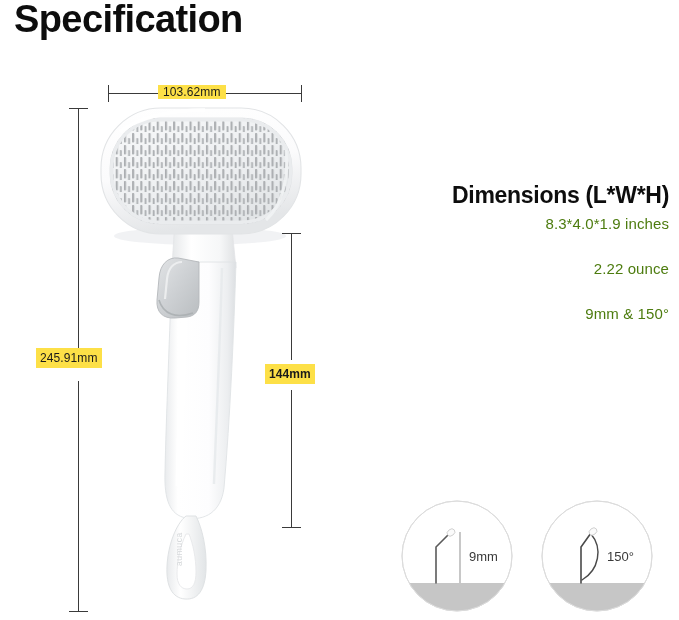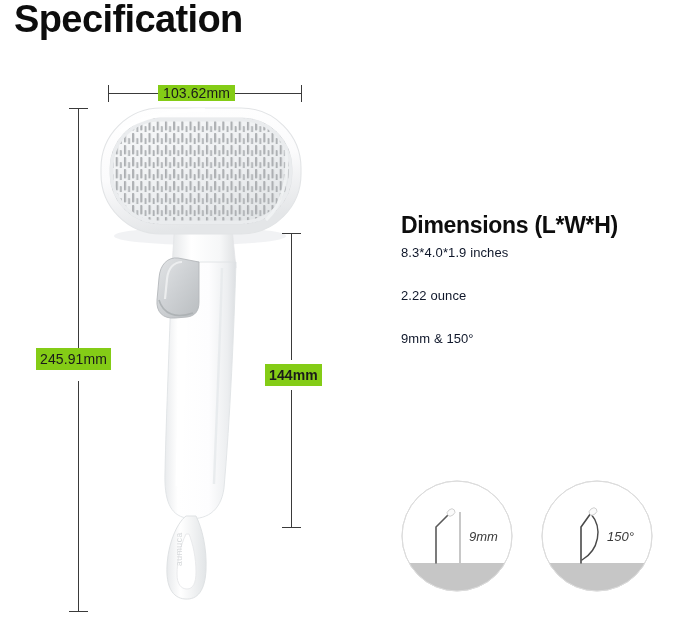--- a/index.html
+++ b/index.html
@@ -29,24 +29,24 @@
     white-space: nowrap;
   }
 
   
   .dim-line {
     position: absolute;
     background: #3a3a3a;
   }
   .dim-label {
     position: absolute;
-    font-size: 14px;
+    font-size: 12px;
     color: #1a1a1a;
     white-space: nowrap;
-    background: #84cc16;
+    background: #fde047;
     letter-spacing: 0.1px;
   }
 
   
   #width-dim { position: absolute; left: 0; top: 0; width: 679px; height: 120px; }
   #width-dim .hbar  { left: 108px; top: 93px; width: 194px; height: 1px; }
   #width-dim .tick-l { left: 108px; top: 85px; width: 1px; height: 17px; }
   #width-dim .tick-r { left: 301px; top: 85px; width: 1px; height: 17px; }
   #width-dim .dim-label {
     left: 158px; top: 85px; padding: 0 5px;
@@ -66,48 +66,48 @@
   #handle-dim .tick-b { left: 282px; top: 527px; width: 19px; height: 1px; }
   #handle-dim .dim-label { left: 265px; top: 364px; padding: 3px 4px; font-weight: bold; }
 
   
   #brush { position: absolute; left: 0; top: 0; width: 380px; height: 620px; }
 
   
   .spec-col {
     position: absolute;
     left: 401px;
-    top: 212px;
+    top: 182px;
     width: 268px;
+    text-align: right;
   }
   .spec-block { margin-bottom: 28px; }
   .spec-heading {
     font-size: 23px;
     font-weight: bold;
     color: #0d0d0d;
     letter-spacing: -0.3px;
     line-height: 1.15;
     white-space: nowrap;
   }
   .spec-value {
-    font-size: 13px;
-    color: #0f172a;
+    font-size: 15px;
+    color: #4d7c0f;
     margin-top: 7px;
     letter-spacing: 0.1px;
   }
   #block-bristles { margin-bottom: 10px; }
 
   
   .circles {
     position: absolute;
     left: 401px;
-    top: 480px;
+    top: 500px;
     width: 268px;
     height: 118px;
-    font-style: italic;
   }
   .circle-fig {
     position: absolute;
     top: 0;
     width: 112px;
     height: 112px;
   }
   #circle-length { left: 0; }
   #circle-angle  { left: 140px; text-align: center; }
 </style>

